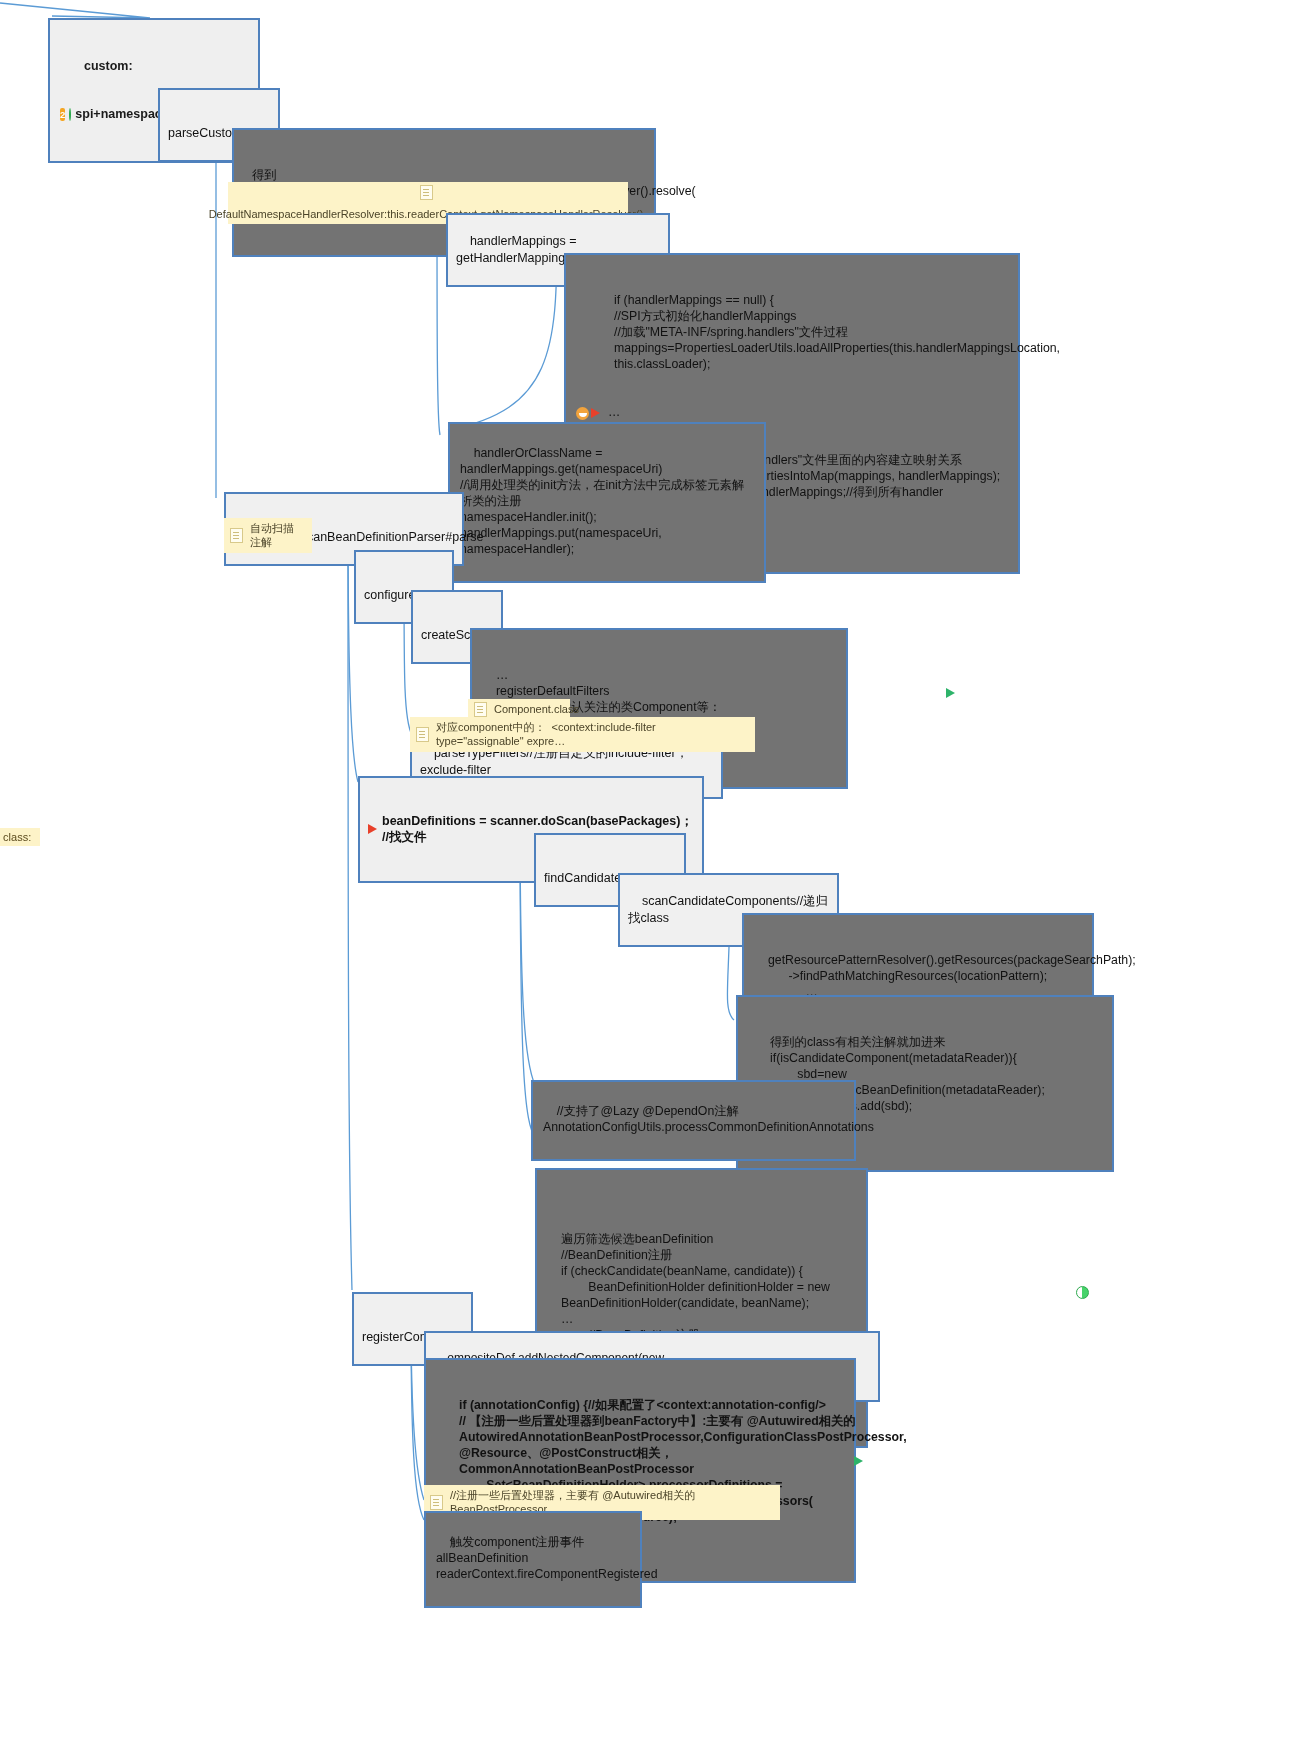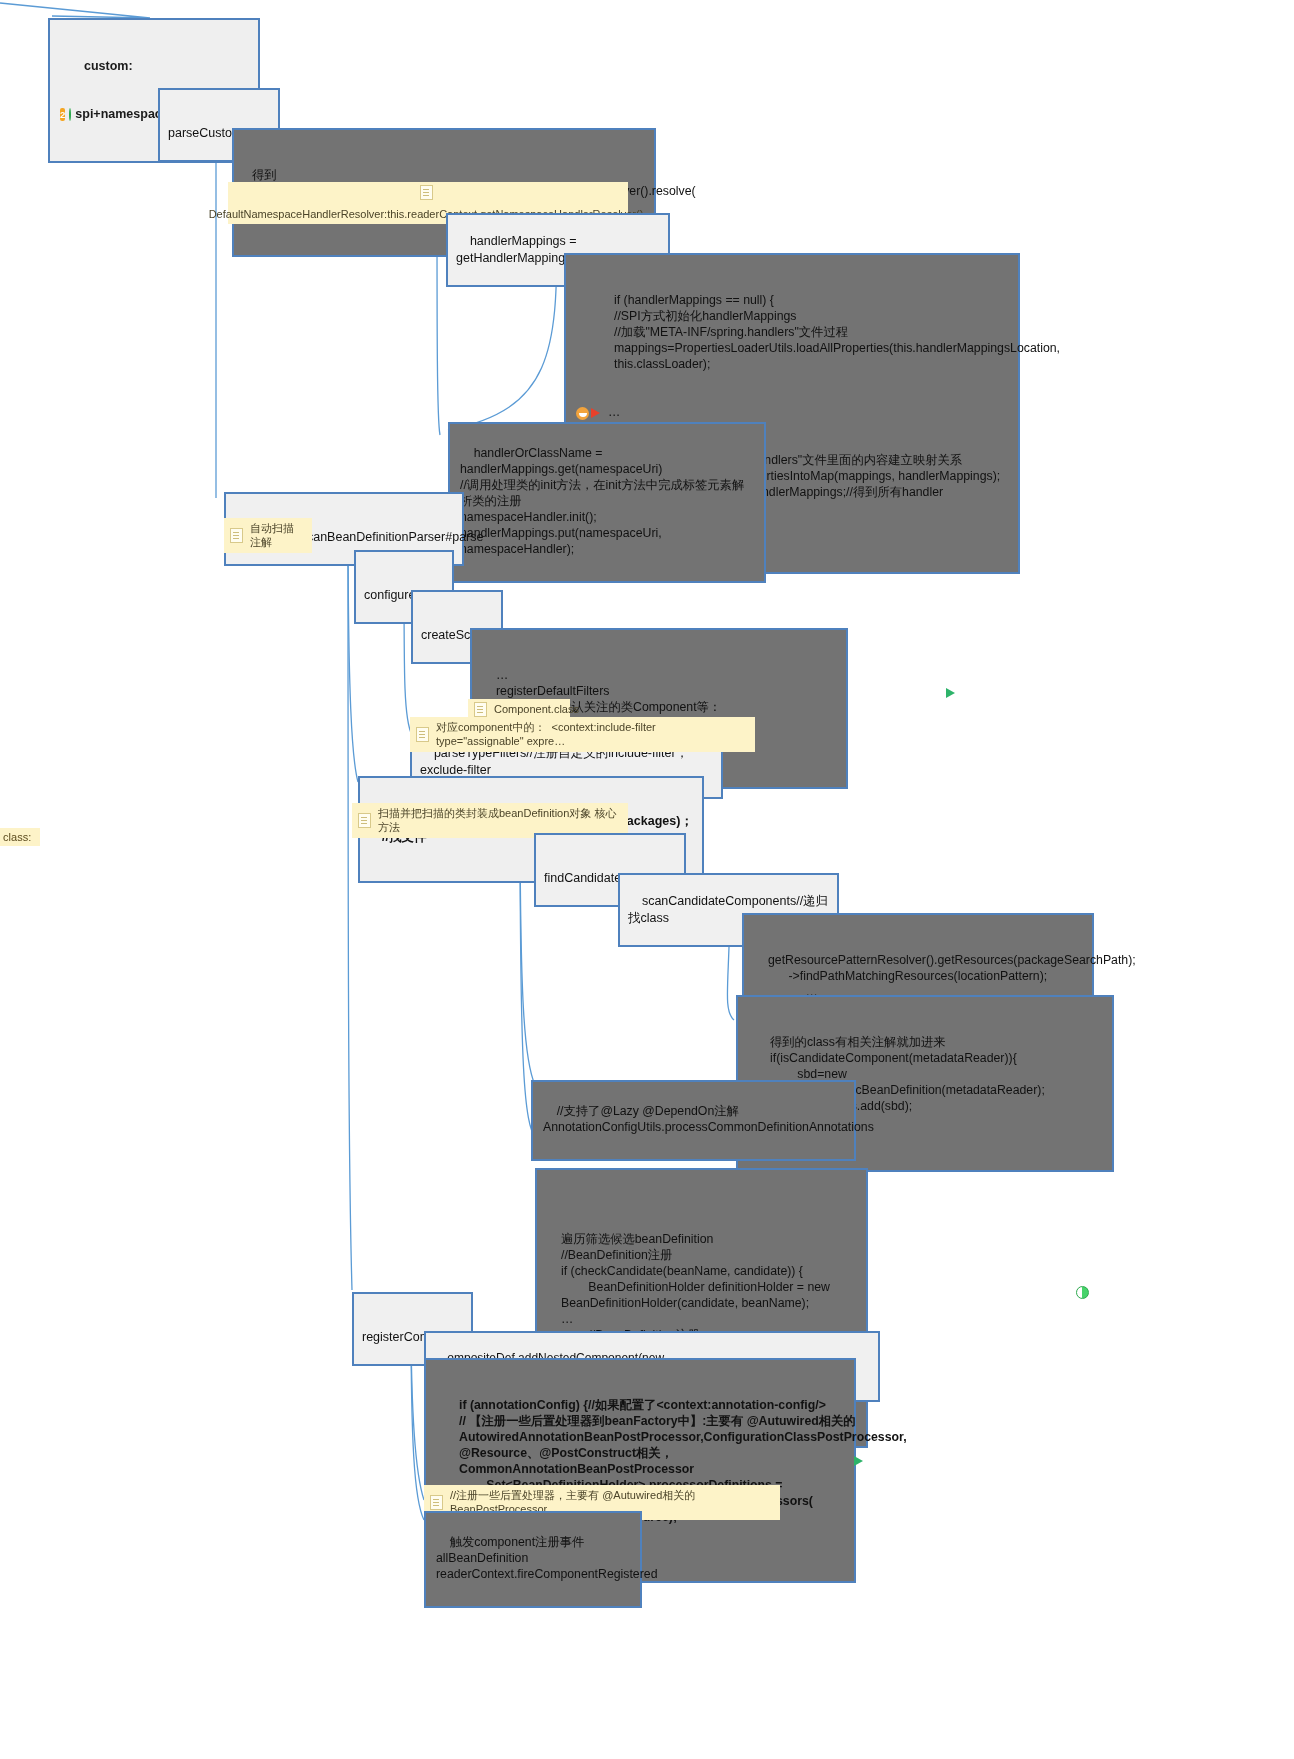--- a/index.html
+++ b/index.html
@@ -347,24 +347,20 @@
     <span class="ntext">对应component中的：  &lt;context:include-filter type="assignable" expre…</span>
   </div>
 
   <div class="node topic" style="left:358px; top:776px; width:346px; background:#efefef;">
     <div style="display:flex; align-items:center; gap:5px;">
       <span class="m-flag-red"></span>
       <span class="bold">beanDefinitions = scanner.doScan(basePackages)； //找文件</span>
     </div>
   </div>
 
-  <div class="node note" style="left:352px; top:803px; width:276px;">
-    <span class="m-doc"></span>
-    <span class="ntext">扫描并把扫描的类封装成beanDefinition对象 核心方法</span>
-  </div>
 
   <div class="node topic" style="left:534px; top:833px; width:152px;">
     <span>findCandidateComponents</span>
   </div>
 
   <div class="node topic" style="left:618px; top:873px; width:221px;">
     <span>scanCandidateComponents//递归找class</span>
   </div>
 
   <div class="node topic block" style="left:742px; top:913px; width:352px;">

